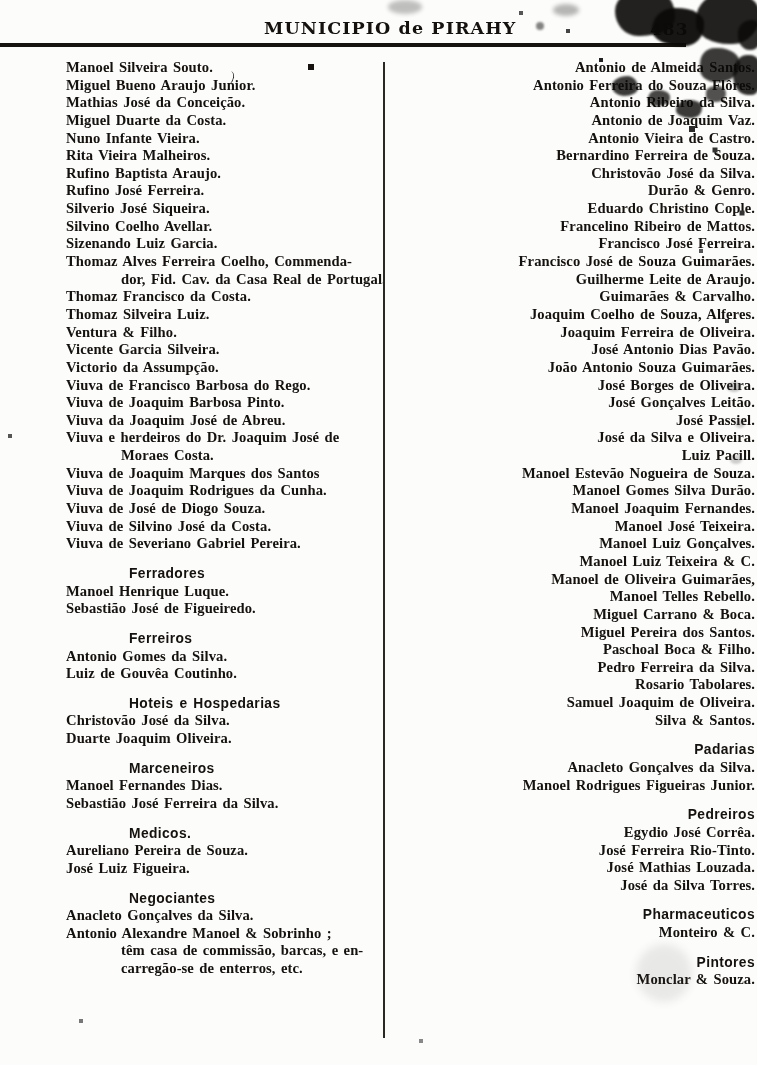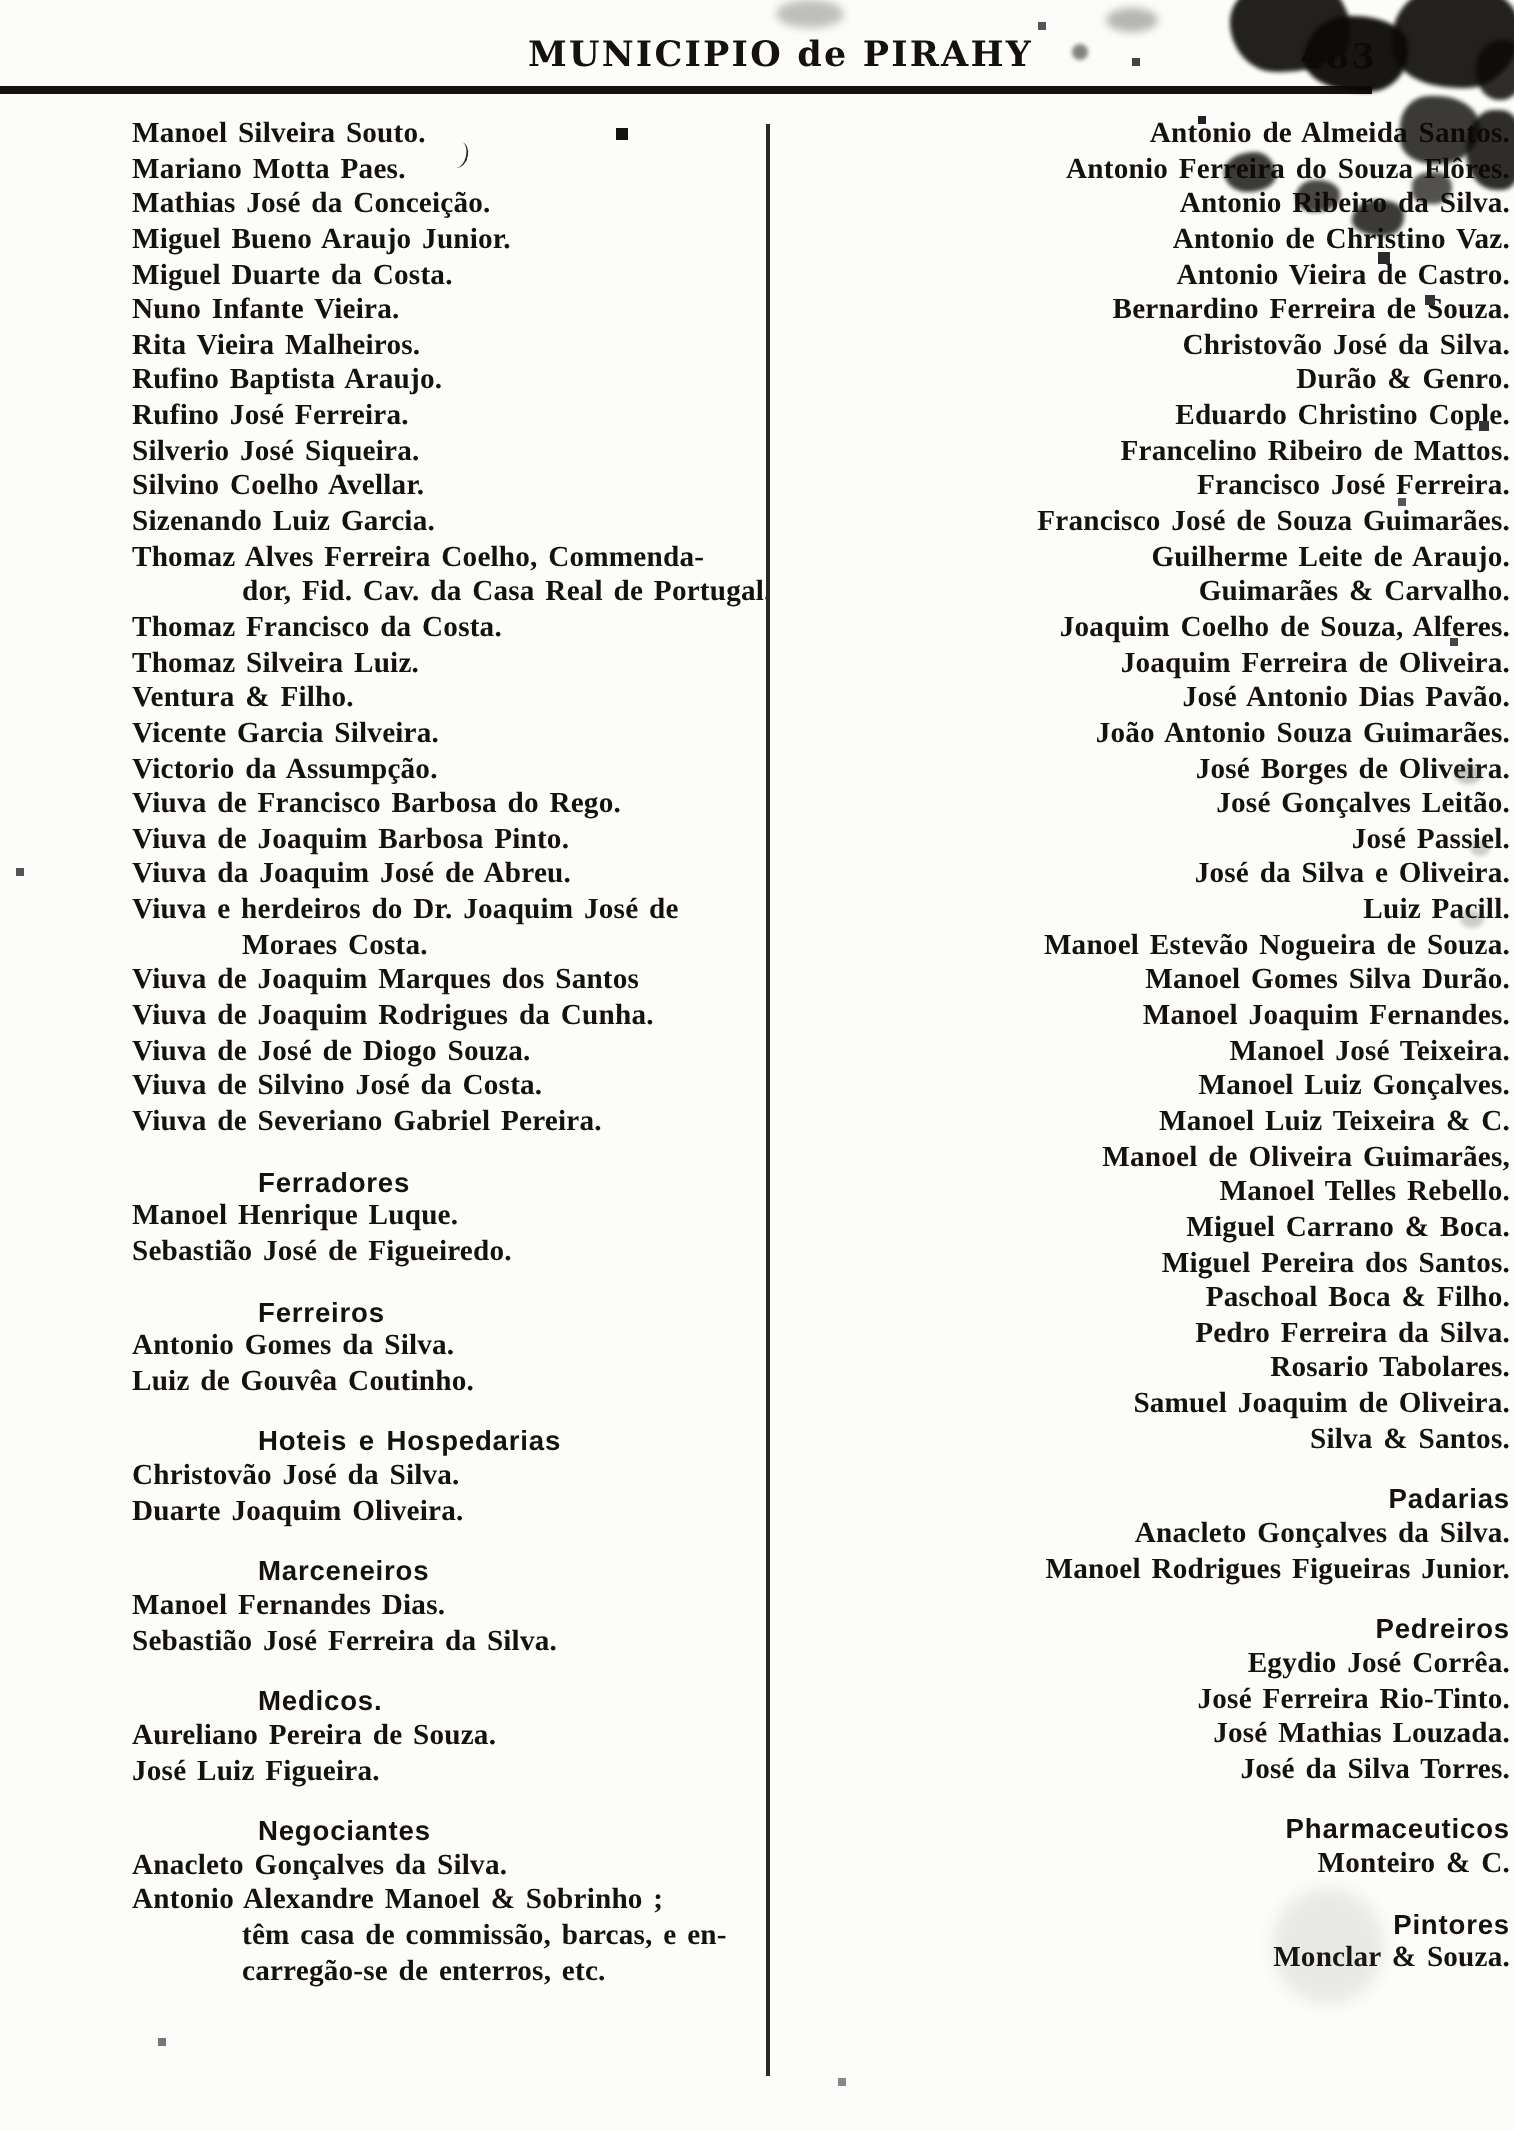--- a/index.html
+++ b/index.html
@@ -85,23 +85,22 @@
 
 <div class="page">
 
   <div class="title">MUNICIPIO de PIRAHY</div>
   <div class="page-number">483</div>
   <div class="head-rule"></div>
 
   <div class="col col-left">
 
   <div class="line entry">Manoel Silveira Souto.</div>
-      <div class="line entry">Mariano Motta Paes.</div>
+      <div class="line entry">Miguel Bueno Araujo Junior.</div>
       <div class="line entry">Mathias José da Conceição.</div>
-      <div class="line entry">Miguel Bueno Araujo Junior.</div>
       <div class="line entry">Miguel Duarte da Costa.</div>
       <div class="line entry">Nuno Infante Vieira.</div>
       <div class="line entry">Rita Vieira Malheiros.</div>
       <div class="line entry">Rufino Baptista Araujo.</div>
       <div class="line entry">Rufino José Ferreira.</div>
       <div class="line entry">Silverio José Siqueira.</div>
       <div class="line entry">Silvino Coelho Avellar.</div>
       <div class="line entry">Sizenando Luiz Garcia.</div>
       <div class="line entry">Thomaz Alves Ferreira Coelho, Commenda-</div>
       <div class="line cont">dor, Fid. Cav. da Casa Real de Portugal.</div>
@@ -142,21 +141,21 @@
       <div class="line cont">carregão-se de enterros, etc.</div>
     </div>
 
   <div class="divider"></div>
 
   <div class="col col-right">
 
   <div class="line entry">Antonio de Almeida Santos.</div>
       <div class="line entry">Antonio Ferreira do Souza Flôres.</div>
       <div class="line entry">Antonio Ribeiro da Silva.</div>
-      <div class="line entry">Antonio de Christino Vaz.</div>
+      <div class="line entry">Antonio de Joaquim Vaz.</div>
       <div class="line entry">Antonio Vieira de Castro.</div>
       <div class="line entry">Bernardino Ferreira de Souza.</div>
       <div class="line entry">Christovão José da Silva.</div>
       <div class="line entry">Durão &amp; Genro.</div>
       <div class="line entry">Eduardo Christino Cople.</div>
       <div class="line entry">Francelino Ribeiro de Mattos.</div>
       <div class="line entry">Francisco José Ferreira.</div>
       <div class="line entry">Francisco José de Souza Guimarães.</div>
       <div class="line entry">Guilherme Leite de Araujo.</div>
       <div class="line entry">Guimarães &amp; Carvalho.</div>

